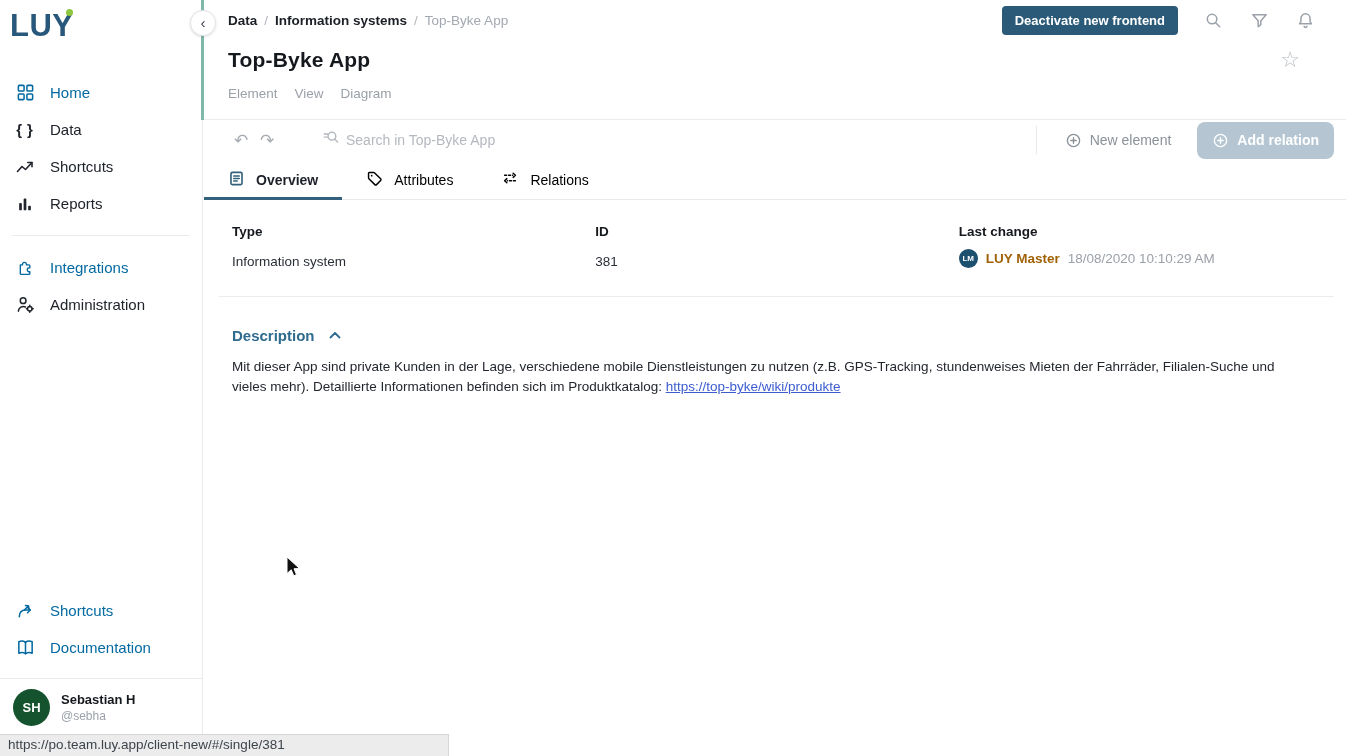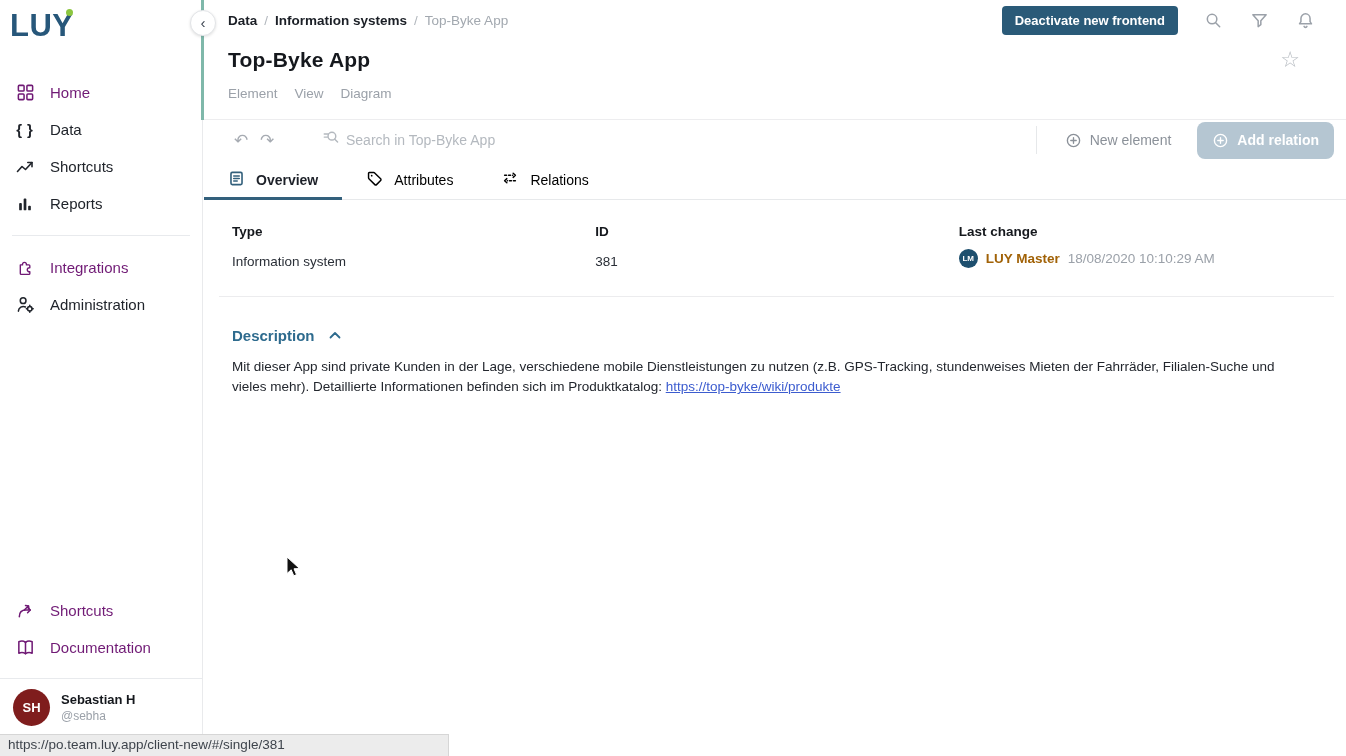--- a/index.html
+++ b/index.html
@@ -15,27 +15,27 @@
     display:flex; align-items:center; justify-content:center; color:#3c4450; font-size:15px;
     cursor:pointer; z-index:9; line-height:1; padding-bottom:2px;}
   .logo { margin:8px 0 0 10px; position:relative; width:70px; height:40px; }
   .logo-text { font-size:31px; font-weight:bold; letter-spacing:0.5px; color:#27577a; }
   .logo-dot { position:absolute; top:1px; left:56px; width:7px; height:7px; border-radius:50%; background:#8cc63f; }
   .nav { margin-top:26px; }
   .nav-item { display:flex; align-items:center; height:37px; padding-left:14px; cursor:pointer;
     font-size:15px; color:#20242b; }
   .nav-item .nav-ic { width:22px; height:22px; margin-right:14px; display:flex; align-items:center;
     justify-content:center; flex:none; }
-  .nav-item.dim { color:#701a75; }
+  .nav-item.dim { color:#0369a1; }
   .nav-item svg { display:block; }
   .nav-divider { border-top:1px solid #e8eaed; margin:13px 12px; }
   .nav-spacer { flex:1; }
   .braces { font-size:15px; font-weight:700; letter-spacing:1px; }
   .user-block { border-top:1px solid #e8eaed; padding:10px 0 8px 13px; display:flex; align-items:center; margin-bottom:22px;}
-  .avatar { width:37px; height:37px; border-radius:50%; background:#7f1d1d; color:#fff;
+  .avatar { width:37px; height:37px; border-radius:50%; background:#14532d; color:#fff;
     display:flex; align-items:center; justify-content:center; font-size:13px; font-weight:bold; flex:none;}
   .user-meta { margin-left:11px; }
   .user-name { font-size:13px; font-weight:bold; color:#15181d; }
   .user-handle { font-size:12px; color:#9ba1a9; margin-top:2px; }
 
   
   .statusbar { position:fixed; left:0; bottom:0; width:449px; height:22px; background:#ececec;
     border:1px solid #d6d6d6; border-left:none; border-bottom:none; z-index:20;
     font-size:13.5px; color:#3e444c; padding:2px 8px; white-space:nowrap; overflow:hidden; }
 

